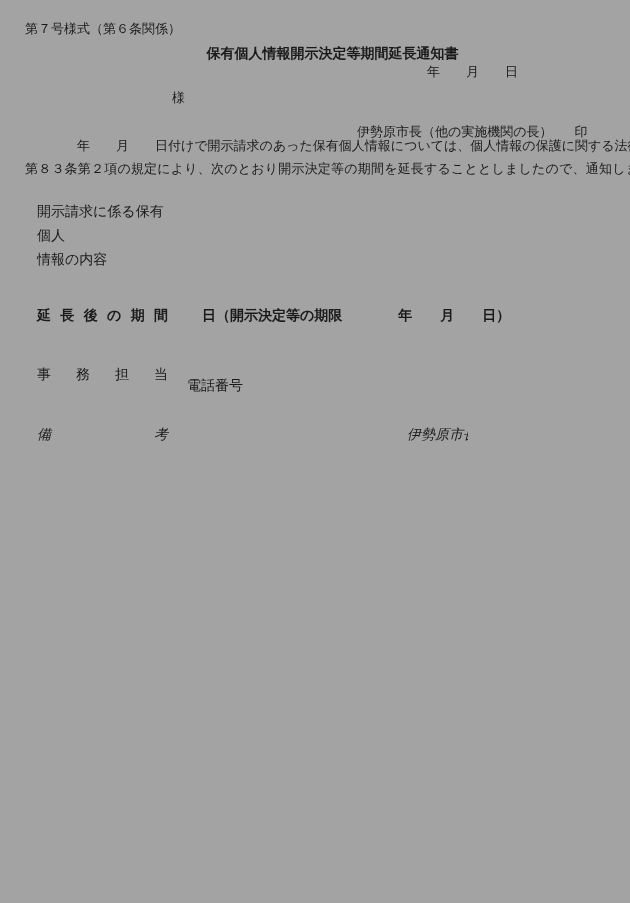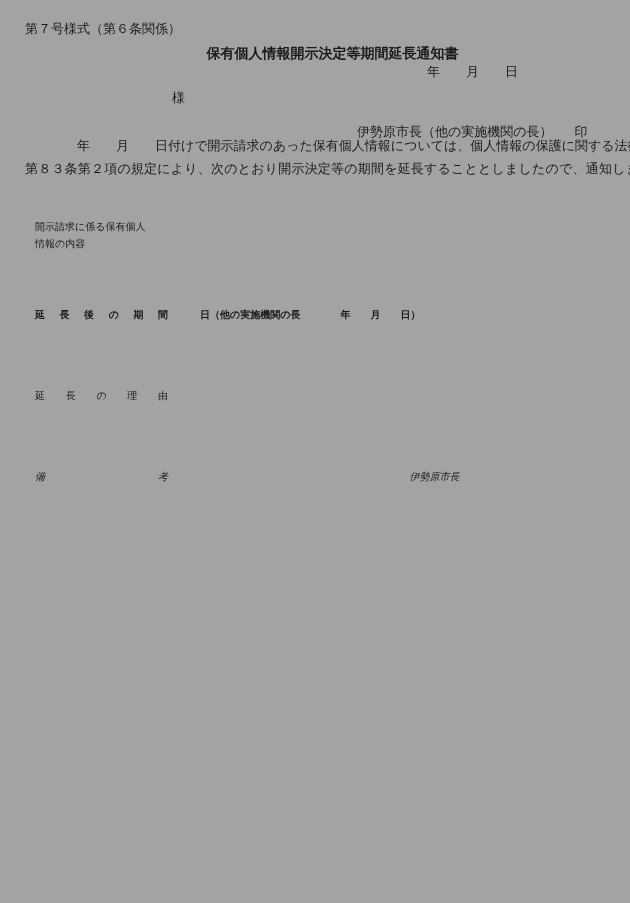--- a/index.html
+++ b/index.html
@@ -32,22 +32,22 @@
   .body-line1 { left: 25px; top: 137px; }
   .body-line2 { left: 25px; top: 160px; letter-spacing: 0.2px; }
   .form-table {
     position: absolute;
     left: 26px; top: 185px;
     border-collapse: collapse;
     table-layout: fixed;
     width: 566px;
   }
   .form-table td {
-    border: 2px solid #a3a3a3;
-    font-size: 10px;
+    border: 4px solid #a3a3a3;
+    font-size: 14px;
     overflow: hidden;
   }
   .col-label { width: 149px; }
   .col-c1 { width: 224px; }
   .col-c2 { width: 69px; }
   .col-c3 { width: 124px; }
   .r1 { height: 98px; }
   .r2 { height: 61px; font-weight: bold; }
   .r3 { height: 101px; }
   .r4 { height: 58px; }
@@ -110,25 +110,25 @@
         <col class="col-c3">
     </colgroup>
     <tbody>
       <tr class="r1">
         <td class="label-cell plain">開示請求に係る保有個人
 情報の内容</td>
         <td class="content-cell" colspan="3"></td>
       </tr>
       <tr class="r2">
         <td class="label-cell">延長後の期間</td>
-        <td class="content-cell period-cell" colspan="3">日（他の実施機関の長　　　　年　　月　　日）</td>
+        <td class="content-cell period-cell" colspan="3">日（開示決定等の期限　　　　年　　月　　日）</td>
       </tr>
-      <tr class="r3">
-        <td class="label-cell">延長の理由</td>
-        <td class="content-cell" colspan="3"></td>
+      <tr class="r4">
+        <td class="label-cell">事務担当</td>
+        <td class="bottom-cell" colspan="3">電話番号</td>
       </tr>
       <tr class="r5">
         <td class="label-cell">備考</td>
         <td class="content-cell"></td>
         <td class="sub-label-cell">伊勢原市長</td>
         <td class="content-cell"></td>
       </tr>
     </tbody>
   </table>
 

